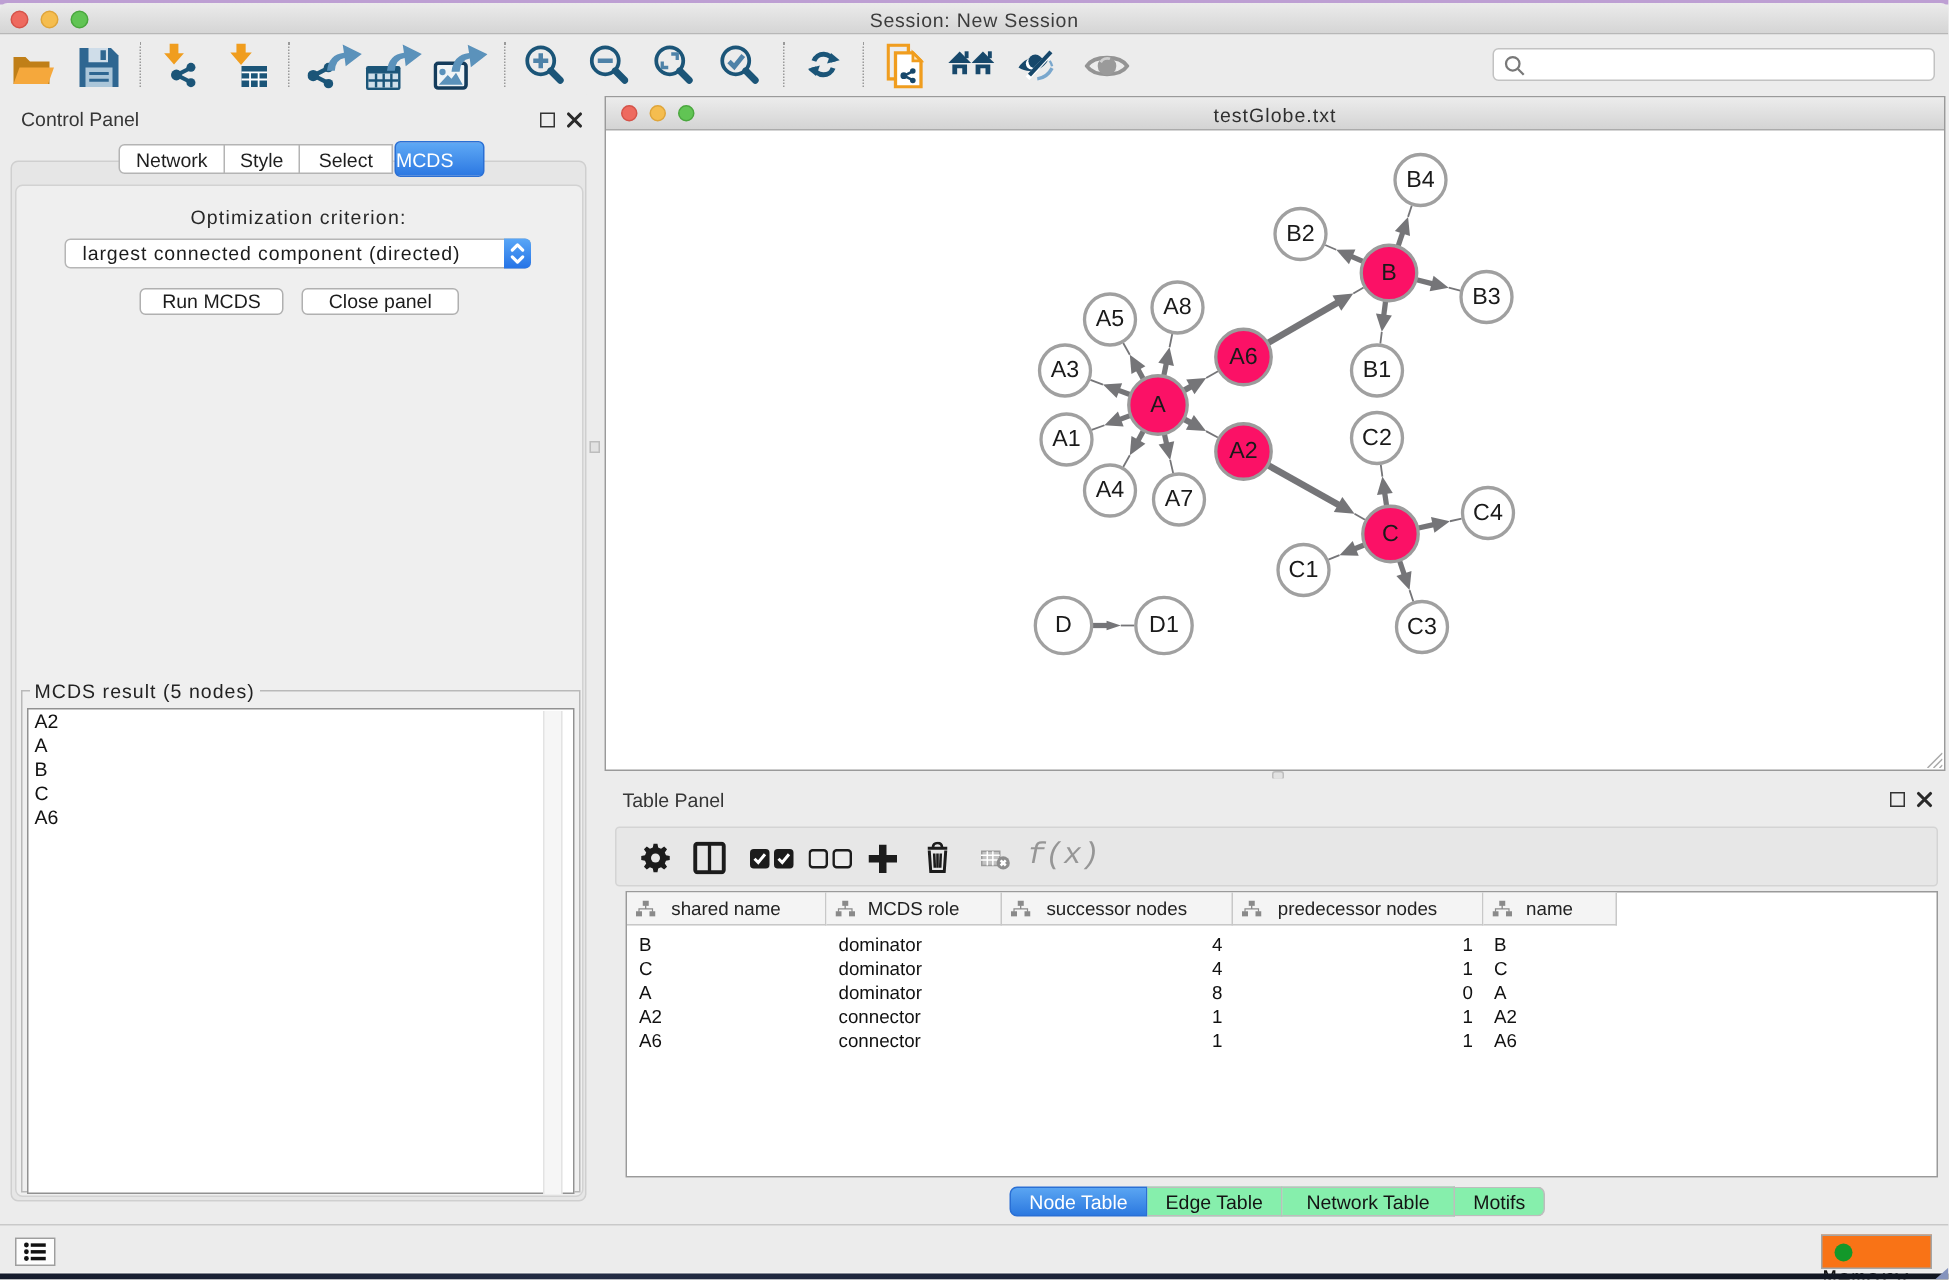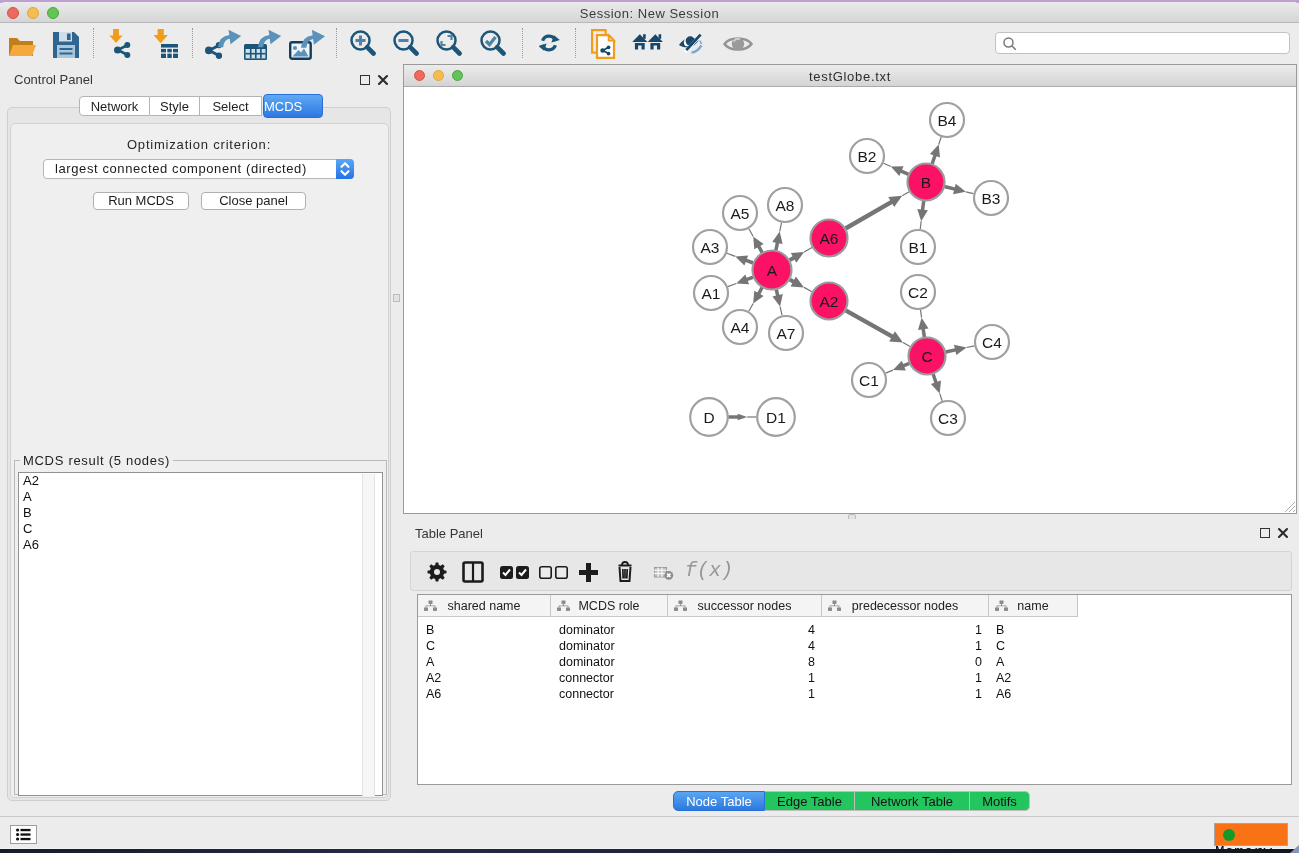--- a/index.html
+++ b/index.html
@@ -62,21 +62,21 @@
 #tpToolbar { position:absolute; left:7px; top:32px; width:882px; height:40px;
   background:#e7e7e7; border:1px solid #d4d4d4; border-radius:3px; }
 #ttable { position:absolute; left:14px; top:75px; width:875px; height:191px;
   background:#fff; border:1px solid #9a9a9a; }
 .th { position:absolute; top:0; height:22px; background:#f4f4f4; border-right:1px solid #c8c8c8;
   border-bottom:1px solid #c8c8c8; font-size:12.5px; color:#222; text-align:center; line-height:22px; }
 .tr { position:absolute; height:16px; font-size:12.5px; color:#111; line-height:16px; }
 .cell { position:absolute; top:0; height:16px; }
 .num { text-align:right; }
 
-.btab { position:absolute; top:272px; height:20px; line-height:19px; background:#22c55e;
+.btab { position:absolute; top:272px; height:20px; line-height:19px; background:#86efac;
   border:1px solid #bdbdbd; border-left:none; font-size:13px; color:#141414; text-align:center; }
 .btabsel { position:absolute; top:272px; left:270px; width:92px; height:20px; line-height:20px;
   background:linear-gradient(#5aa5f2,#2c79e0); color:#fff; font-size:13px; text-align:center;
   border:1px solid #2a6fd4; border-radius:5px 0 0 5px; }
 
 #statusbar { left:0; top:816px; width:1299px; height:33px; background:#ececec;
   border-top:1px solid #c9c9c9; border-bottom:1px solid #f2f2f2; }
 #listbtn { position:absolute; left:10px; top:8px; width:27px; height:19px; background:#fdfdfd;
   border:1px solid #9e9e9e; }
 #membtn { position:absolute; left:1214px; top:6px; width:74px; height:23px; background:#f97316;

